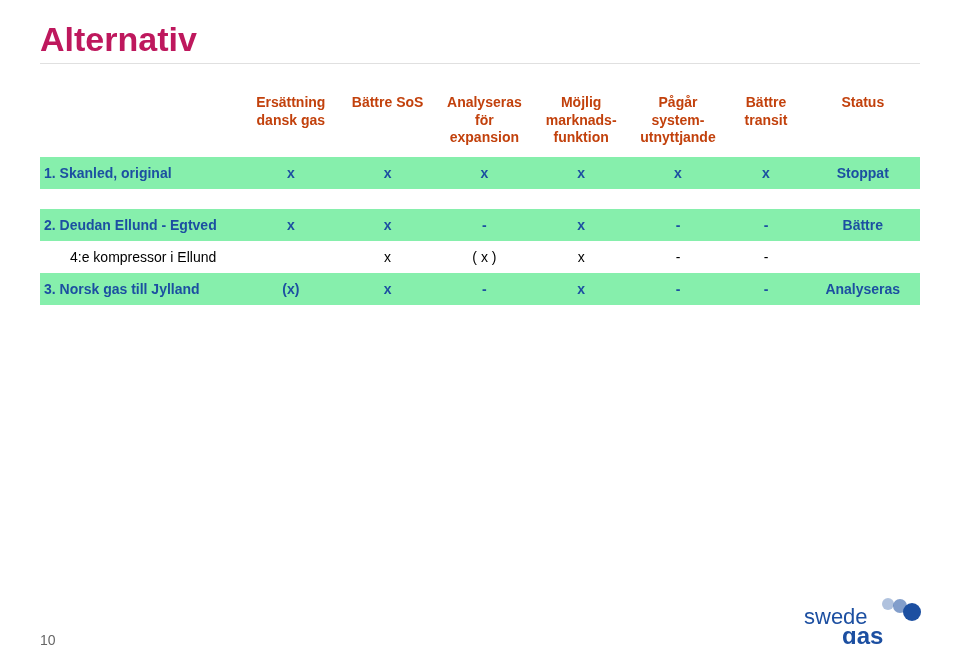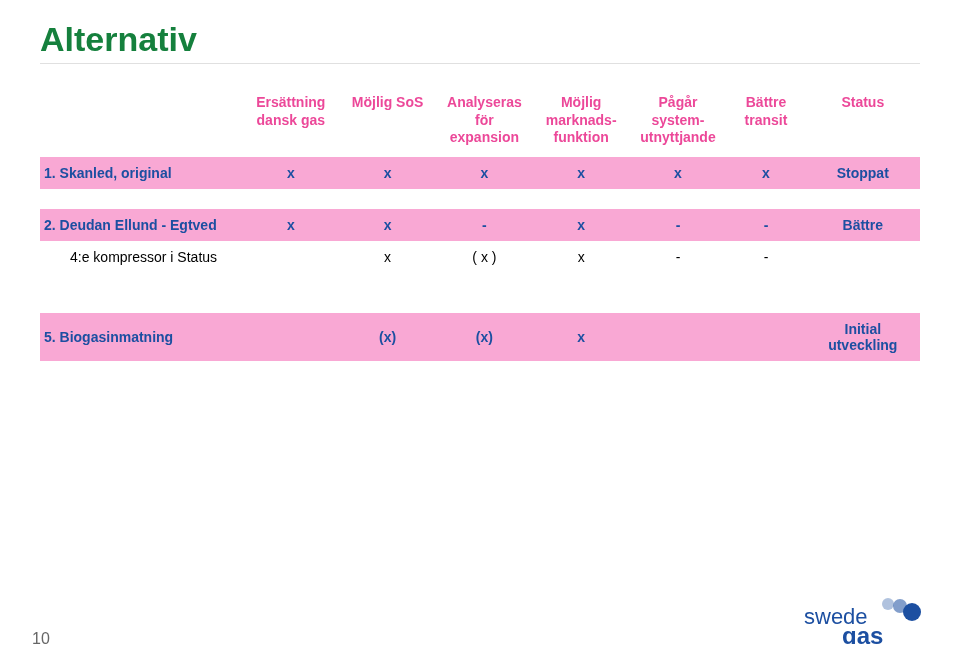--- a/index.html
+++ b/index.html
@@ -8,69 +8,69 @@
     height: 662px;
     font-family: Arial, Helvetica, sans-serif;
     background: #fff;
     position: relative;
     overflow: hidden;
   }
   .page {
     padding: 20px 40px 0 40px;
   }
   h1.title {
-    color: #15803d;
+    color: #be185d;
     font-size: 34px;
     font-weight: bold;
     margin-bottom: 24px;
     border-bottom: 1px solid #e0e0e0;
     padding-bottom: 4px;
   }
   table {
     width: 100%;
     border-collapse: collapse;
     table-layout: fixed;
   }
   thead th {
-    color: #ec4899;
+    color: #c2410c;
     font-size: 14px;
     font-weight: bold;
     text-align: center;
     padding: 6px 4px 10px 4px;
     vertical-align: top;
     line-height: 1.25;
   }
   thead th.first { text-align: left; }
   tbody td {
     font-size: 14px;
     text-align: center;
     padding: 8px 4px;
     vertical-align: middle;
   }
   tbody td.first { text-align: left; }
   tbody td.indent { text-align: left; padding-left: 30px; }
   tr.main td { color: #1c4fa1; font-weight: bold; }
   tr.sub td { color: #000; font-weight: normal; }
-  tr.band td { background: #f9a8d4; margin-top: 20px; }
+  tr.band td { background: #86efac; margin-top: 20px; }
   tr.spacer td { height: 20px; background: #fff; padding:0; }
 
   col.c0 { width: 23%; }
   col.c1 { width: 11%; }
   col.c2 { width: 11%; }
   col.c3 { width: 11%; }
   col.c4 { width: 11%; }
   col.c5 { width: 11%; }
   col.c6 { width: 9%; }
   col.c7 { width: 13%; }
 
   .page-num {
     position: absolute;
-    left: 32px;
+    left: 40px;
     bottom: 14px;
-    font-size: 16px;
+    font-size: 14px;
     color: #666;
   }
 
   .logo {
     position: absolute;
     right: 36px;
     bottom: 18px;
     width: 120px;
     height: 50px;
     margin-left: 19px;
@@ -91,21 +91,21 @@
         <col class="c3">
       <col class="c4">
         <col class="c5">
         <col class="c6">
         <col class="c7">
     </colgroup>
     <thead>
       <tr>
         <th class="first"></th>
         <th>Ersättning dansk gas</th>
-        <th>Möjlig SoS</th>
+        <th>Bättre SoS</th>
         <th>Analyseras för expansion</th>
         <th>Möjlig marknads-funktion</th>
         <th>Pågår system-utnyttjande</th>
         <th>Bättre transit</th>
         <th>Status</th>
       </tr>
     </thead>
     <tbody id="tbody">
         <tr class="main band">
           <td class="first">1. Skanled, original</td>
@@ -124,44 +124,44 @@
           <td class="first">2. Deudan Ellund - Egtved</td>
           <td>x</td>
           <td>x</td>
           <td>-</td>
           <td>x</td>
           <td>-</td>
           <td>-</td>
           <td>Bättre</td>
         </tr>
         <tr class="sub">
-          <td class="indent">4:e kompressor i Status</td>
+          <td class="indent">4:e kompressor i Ellund</td>
           <td></td>
           <td>x</td>
           <td>( x )</td>
           <td>x</td>
           <td>-</td>
           <td>-</td>
           <td></td>
         </tr>
+        <tr class="main band">
+          <td class="first">3. Norsk gas till Jylland</td>
+          <td>(x)</td>
+          <td>x</td>
+          <td>-</td>
+          <td>x</td>
+          <td>-</td>
+          <td>-</td>
+          <td>Analyseras</td>
+        </tr>
         <tr class="spacer">
           <td colspan="8"></td>
         </tr>
         <tr class="spacer">
           <td colspan="8"></td>
-        </tr>
-        <tr class="main band">
-          <td class="first">5. Biogasinmatning</td>
-          <td></td>
-          <td>(x)</td>
-          <td>(x)</td>
-          <td>x</td>
-          <td></td>
-          <td></td>
-          <td>Initial utveckling</td>
         </tr>
         <tr class="spacer">
           <td colspan="8"></td>
         </tr>
       </tbody>
   </table>
 </div>
 
 <div class="page-num">10</div>
 

